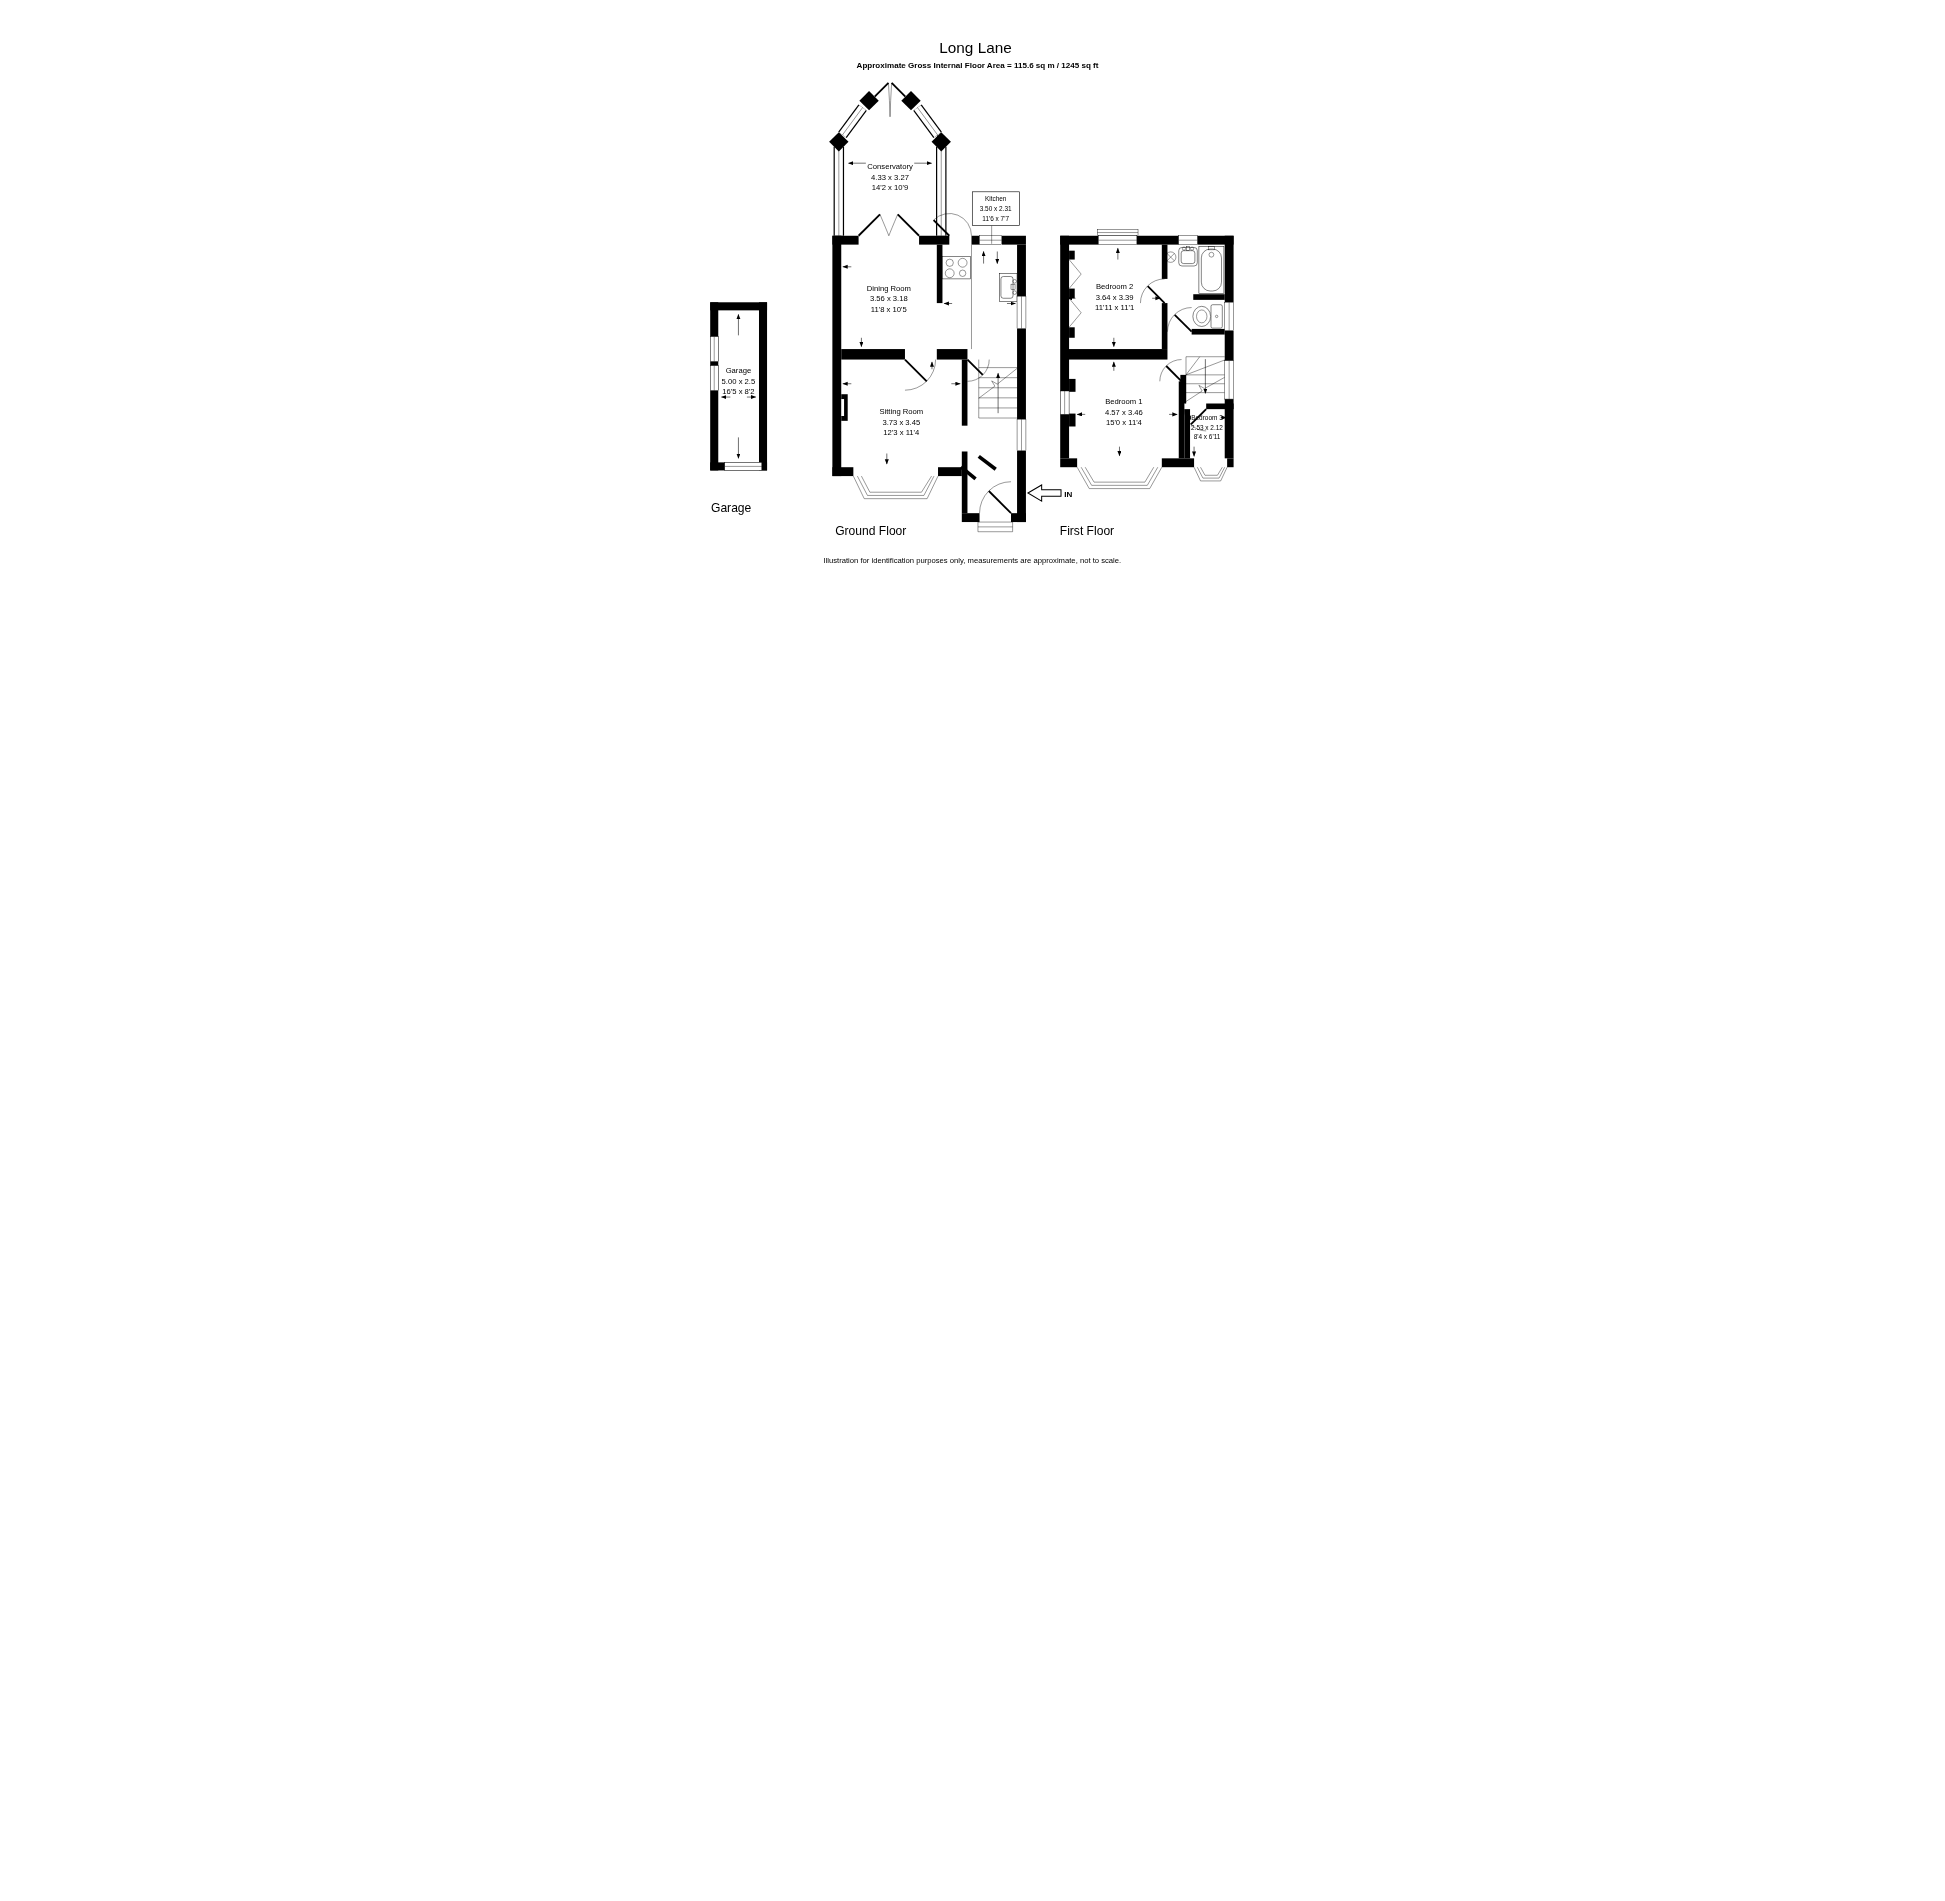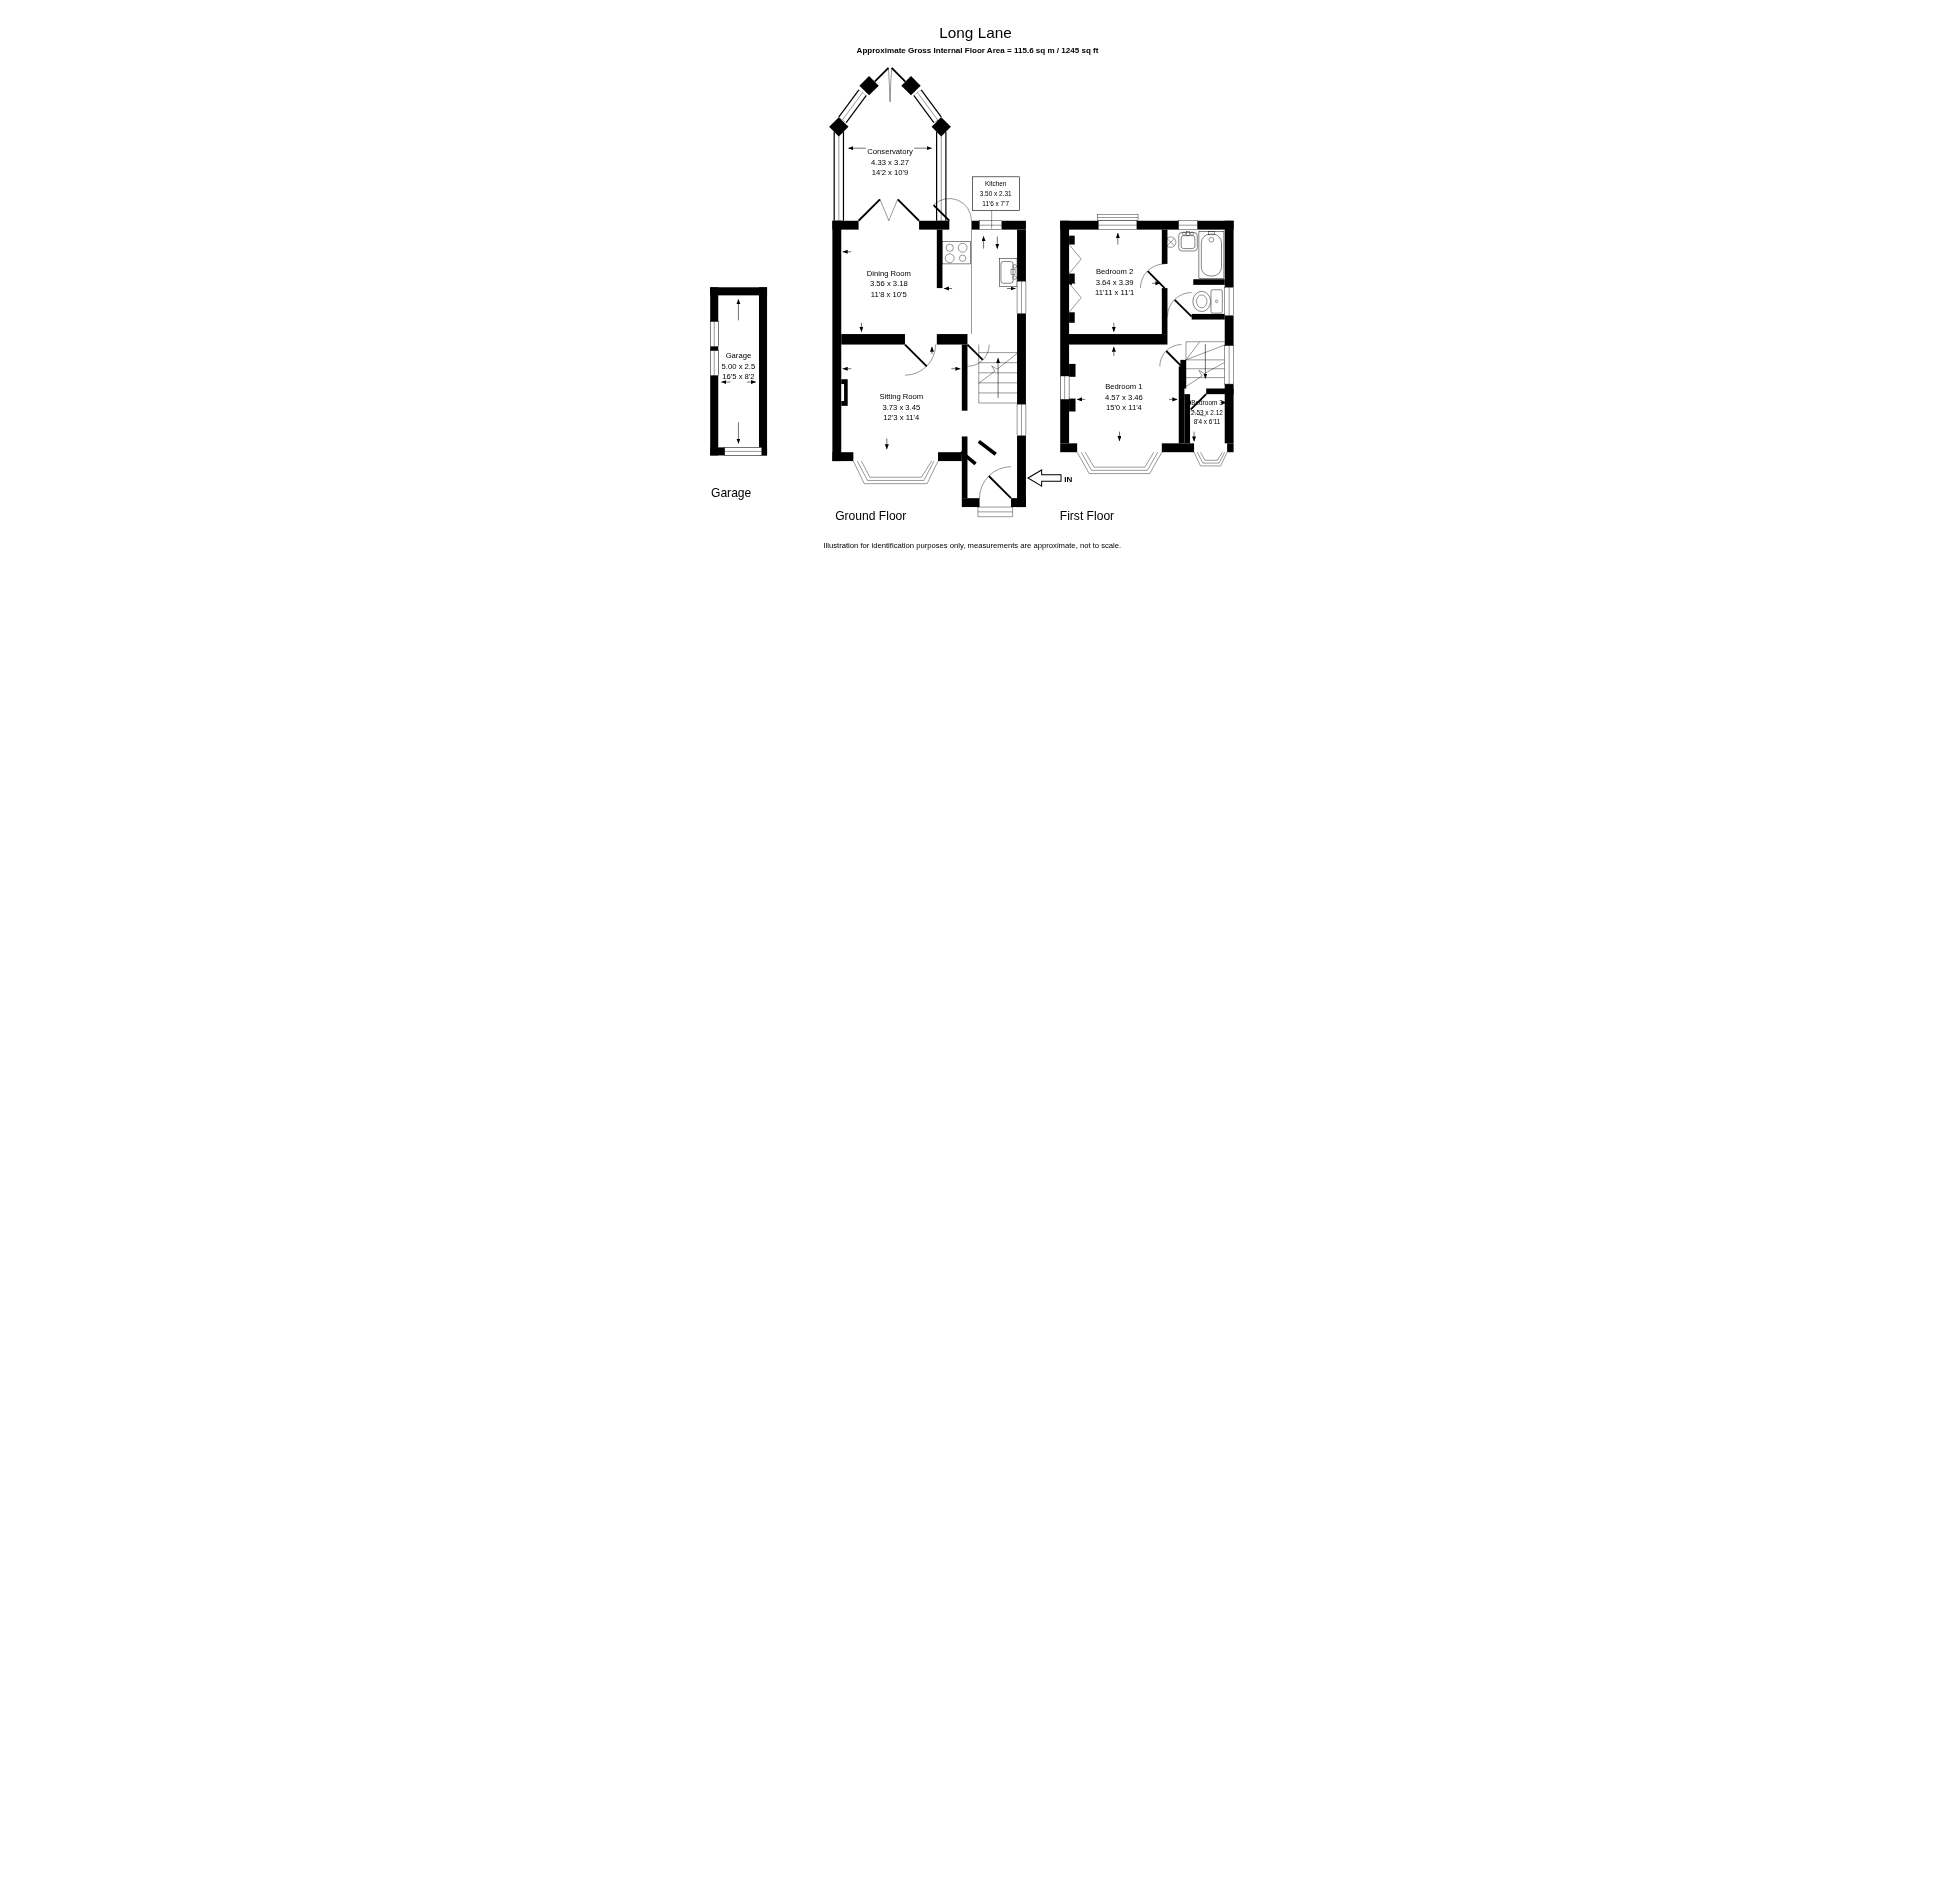--- a/index.html
+++ b/index.html
@@ -1,16 +1,16 @@
 <!DOCTYPE html>
 <html style="font-size:6.2px"><head>
 <meta charset="utf-8">
 <style>
   html,body{margin:0;padding:0;background:#ffffff;}
-  .page{width:100%;max-width:623px;margin:1px auto;background:#ffffff;}
+  .page{width:100%;max-width:623px;margin:16px auto;background:#ffffff;}
   svg{display:block;width:100%;height:auto;background:#ffffff;}
   .t{font-family:"Liberation Sans","DejaVu Sans",sans-serif;fill:#000;}
   .t38{font-size:38px;}
   .t19b{font-size:20px;font-weight:bold;}
   .t30{font-size:30px;}
   .t19{font-size:19px;}
   .t16{font-size:16px;}
   .t20{font-size:20px;font-weight:bold;}
   .t18{font-size:19px;}
   .wall{fill:#000;stroke:none;}

